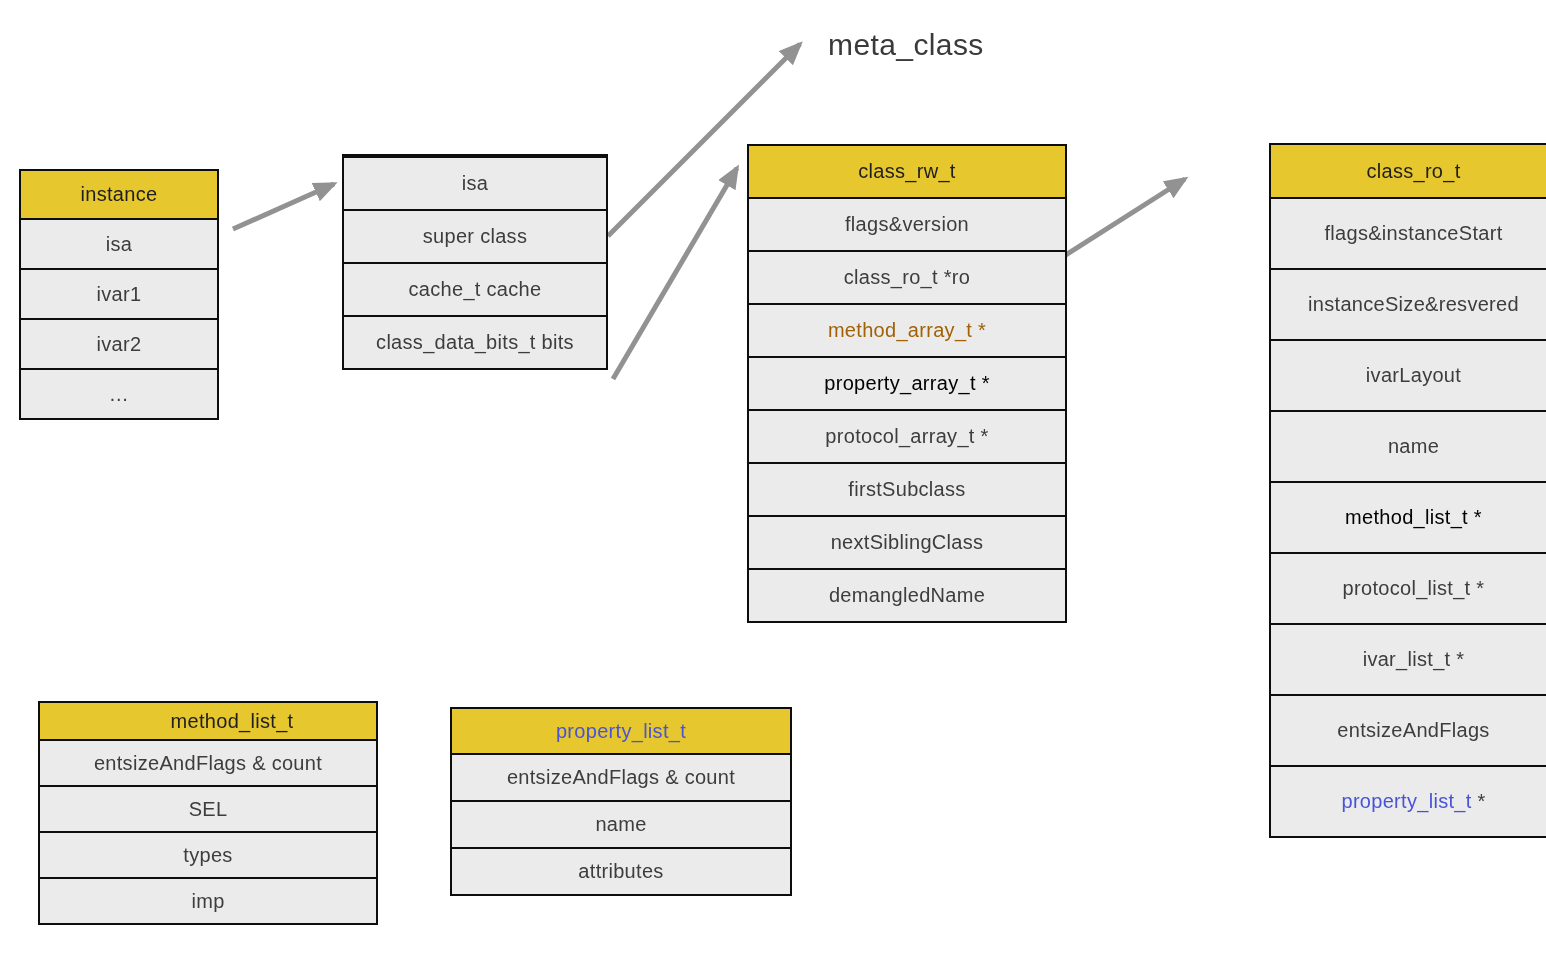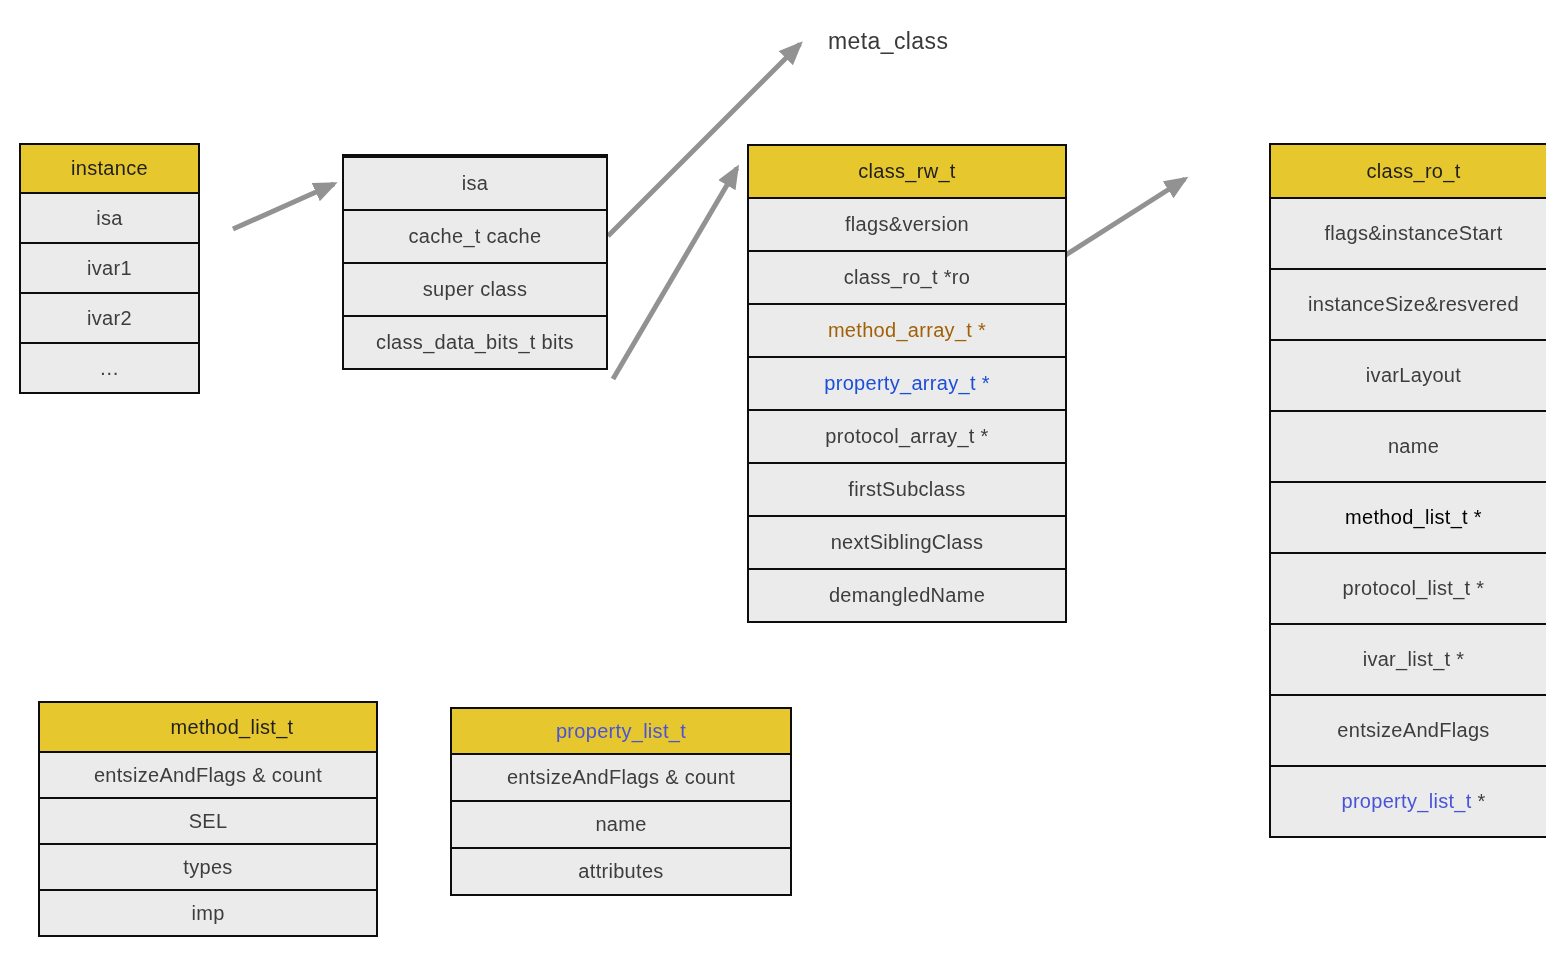--- a/index.html
+++ b/index.html
@@ -5,40 +5,40 @@
   html,body{margin:0;padding:0;background:#ffffff;}
   body{width:1546px;height:978px;font-family:"Liberation Sans", sans-serif;}
   #canvas{position:relative;width:1546px;height:978px;overflow:hidden;background:#ffffff;}
   svg.arrows{position:absolute;left:0;top:0;width:1546px;height:978px;}
   .table{position:absolute;box-sizing:border-box;border:2px solid #0d0d0d;background:#ebebeb;}
   .thead{background:#e6c72e;display:flex;align-items:center;justify-content:center;
          font-size:20px;color:#1f1f1f;letter-spacing:0.3px;}
   .trow{border-top:2px solid #0d0d0d;box-sizing:border-box;display:flex;align-items:center;
         justify-content:center;font-size:20px;color:#3d3d3d;background:#ebebeb;letter-spacing:0.3px;}
   .sfx{white-space:pre;color:#3d3d3d;}
-  .meta-label{position:absolute;left:828px;top:28px;font-size:23px;color:#3a3a3a;letter-spacing:0.4px;}
+  .meta-label{position:absolute;left:828px;top:28px;font-size:30px;color:#3a3a3a;letter-spacing:0.4px;}
 
-  .t-instance{left:19px;top:143px;width:181px;text-align:right;}
+  .t-instance{left:19px;top:169px;width:200px;text-align:right;}
   .t-instance .thead{height:47px;}
   .t-instance .trow{height:50px;}
 
   .t-objc{left:342px;top:154px;width:266px;}
   .t-objc .thead{height:50px;}
   .t-objc .trow{height:53px;}
 
   .t-rw{left:747px;top:144px;width:320px;}
   .t-rw .thead{height:51px;}
   .t-rw .trow{height:53px;text-align:center;}
 
   .t-ro{left:1249px;top:143px;width:289px;margin-left:20px;}
   .t-ro .thead{height:52px;}
   .t-ro .trow{height:71px;}
 
   .t-ml{left:38px;top:701px;width:340px;}
-  .t-ml .thead{height:48px;padding-left:48px;}
+  .t-ml .thead{height:36px;padding-left:48px;}
   .t-ml .trow{height:46px;}
 
   .t-pl{left:450px;top:707px;width:342px;}
   .t-pl .thead{height:44px;}
   .t-pl .trow{height:47px;}
 </style>
 </head>
 <body>
 
 <div id="canvas">
@@ -73,45 +73,45 @@
     <div class="trow">
       <span>…</span>
       </div>
   </div>
 
   <div class="table t-objc">
     <div class="trow">
       <span>isa</span>
       </div>
     <div class="trow">
-      <span>cache_t cache</span>
+      <span>super class</span>
       </div>
     <div class="trow">
-      <span>super class</span>
+      <span>cache_t cache</span>
       </div>
     <div class="trow">
       <span>class_data_bits_t bits</span>
       </div>
   </div>
 
   <div class="table t-rw">
     <div class="thead">
       <span>class_rw_t</span>
     </div>
     <div class="trow">
       <span>flags&amp;version</span>
       </div>
     <div class="trow">
       <span>class_ro_t *ro</span>
       </div>
     <div class="trow">
       <span style="color: #a16207;">method_array_t *</span>
       </div>
     <div class="trow">
-      <span style="color: #1d4ed8;">property_array_t *</span>
+      <span style="color: #000000;">property_array_t *</span>
       </div>
     <div class="trow">
       <span>protocol_array_t *</span>
       </div>
     <div class="trow">
       <span>firstSubclass</span>
       </div>
     <div class="trow">
       <span>nextSiblingClass</span>
       </div>

